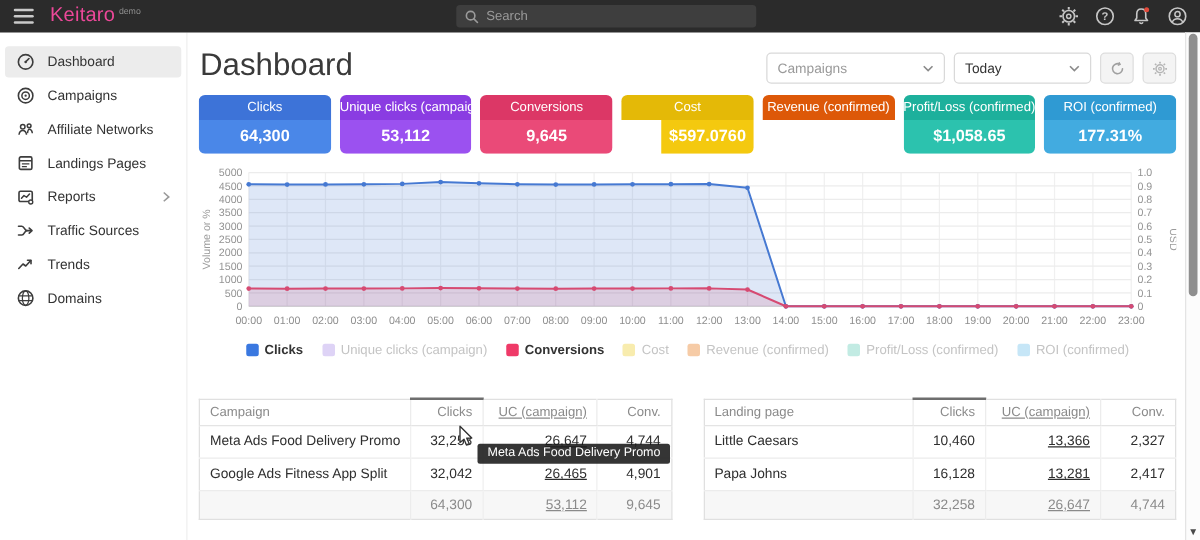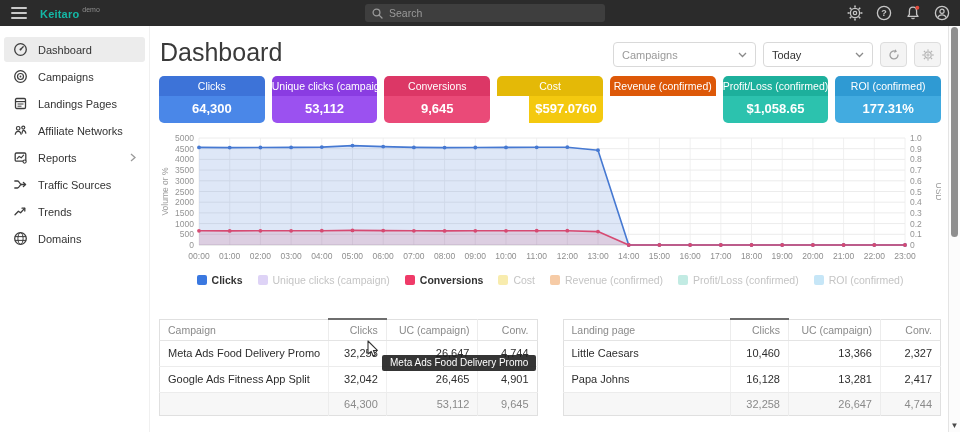--- a/index.html
+++ b/index.html
@@ -6,21 +6,21 @@
   html,body { width:960px; height:432px; overflow:hidden; background:#fff;
     font-family:"Liberation Sans", sans-serif; }
   .app { position:relative; width:960px; height:432px; background:#fff; }
 
   
   .topbar { position:absolute; left:0; top:0; width:960px; height:26px; background:#2b2b2b;
     display:flex; align-items:center; z-index:30; }
   .hamburger { width:16px; height:12px; margin-left:11px; display:flex; flex-direction:column;
     justify-content:space-between; cursor:pointer; }
   .hamburger span { display:block; height:2px; background:#c9c9c9; border-radius:1px; }
-  .logo { margin-left:13px; color:#14b8a6; font-weight:bold; font-size:11px; letter-spacing:.2px; }
+  .logo { margin-left:13px; color:#ec4899; font-weight:normal; font-size:16px; letter-spacing:.2px; }
   .logo-badge { color:#8f8f8f; font-size:7px; margin-left:3px; vertical-align:super; }
   .search-wrap { position:absolute; left:365px; top:4px; width:240px; height:18px; background:#3e3e3e;
     border-radius:3px; display:flex; align-items:center; }
   .search-wrap svg { margin-left:7px; }
   .search-input { background:transparent; border:none; outline:none; color:#cfcfcf; font-size:10.5px;
     margin-left:6px; width:190px; font-family:"Liberation Sans", sans-serif; }
   .search-input::placeholder { color:#9a9a9a; }
   .topbar-icons { position:absolute; right:10px; top:0; height:26px; display:flex; align-items:center; gap:13px; }
   .tb-icon { position:relative; width:16px; height:16px; cursor:pointer; }
 
@@ -67,21 +67,21 @@
     border-bottom:1px solid #e4e4e4; border-left:1px solid #ececec; }
   table.rpt thead th:first-child { text-align:left; border-left:none; }
   table.rpt thead th:nth-child(2) { border-top:2px solid #6e6e6e; }
   table.rpt tbody td { height:26px; color:#2e2e2e; text-align:right; border-bottom:1px solid #ececec;
     border-left:1px solid #f0f0f0; }
   table.rpt tbody td:first-child { text-align:left; border-left:none; }
   table.rpt tfoot td { height:23px; background:#f7f7f7; color:#8a8a8a; text-align:right;
     border-left:1px solid #ececec; }
   table.rpt tfoot td:first-child { border-left:none; }
   table.rpt th:nth-child(2), table.rpt td:nth-child(2) { width:58px; }
-  table.rpt th:nth-child(3), table.rpt td:nth-child(3) { width:92px; }
+  table.rpt th:nth-child(3), table.rpt td:nth-child(3) { width:92px;text-decoration:underline; }
   table.rpt th:nth-child(4), table.rpt td:nth-child(4) { width:60px; }
   tbody tr { cursor:pointer; }
 
   
   .hover-tooltip { position:absolute; left:382px; top:355px; background:rgba(25,25,25,.88); color:#fff;
     font-size:10px; line-height:16px; padding:0 8px; border-radius:2px; z-index:50; white-space:nowrap; }
   .cursor { position:absolute; left:366px; top:340px; z-index:60; pointer-events:none; }
 
   
   .scrollbar { position:absolute; right:0; top:26px; width:12px; height:406px; background:#fcfcfc;
@@ -167,35 +167,35 @@
     <div class="side-item">
       <svg class="s-icon" viewBox="0 0 15 15">
         <circle cx="7.5" cy="7.5" r="5.8" fill="none" stroke="#3d3d3d" stroke-width="1.3"></circle>
         <circle cx="7.5" cy="7.5" r="3" fill="none" stroke="#3d3d3d" stroke-width="1.2"></circle>
         <circle cx="7.5" cy="7.5" r="0.9" fill="#3d3d3d"></circle>
       </svg>
       <span class="s-label">Campaigns</span>
     </div>
     <div class="side-item">
       <svg class="s-icon" viewBox="0 0 15 15">
+        <circle cx="5.2" cy="5.3" r="1.8" fill="none" stroke="#3d3d3d" stroke-width="1.2"></circle>
+        <circle cx="10.3" cy="4.6" r="1.5" fill="none" stroke="#3d3d3d" stroke-width="1.2"></circle>
+        <path d="M2.2 11.8 C2.5 9.3 3.8 8.3 5.2 8.3 C6.6 8.3 7.9 9.3 8.2 11.8" fill="none" stroke="#3d3d3d" stroke-width="1.2"></path>
+        <path d="M9 10.6 C9.3 8.5 9.7 7.4 10.3 7.4 C11.5 7.4 12.6 8.4 12.9 10.6" fill="none" stroke="#3d3d3d" stroke-width="1.2"></path>
+      </svg>
+      <span class="s-label">Affiliate Networks</span>
+    </div>
+    <div class="side-item">
+      <svg class="s-icon" viewBox="0 0 15 15">
         <rect x="2.5" y="2.5" width="10" height="10" rx="1.2" fill="none" stroke="#3d3d3d" stroke-width="1.3"></rect>
         <line x1="2.5" y1="5.6" x2="12.5" y2="5.6" stroke="#3d3d3d" stroke-width="1.2"></line>
         <line x1="4.5" y1="8" x2="10.5" y2="8" stroke="#3d3d3d" stroke-width="1"></line>
         <line x1="4.5" y1="10.2" x2="8.5" y2="10.2" stroke="#3d3d3d" stroke-width="1"></line>
       </svg>
       <span class="s-label">Landings Pages</span>
-    </div>
-    <div class="side-item">
-      <svg class="s-icon" viewBox="0 0 15 15">
-        <circle cx="5.2" cy="5.3" r="1.8" fill="none" stroke="#3d3d3d" stroke-width="1.2"></circle>
-        <circle cx="10.3" cy="4.6" r="1.5" fill="none" stroke="#3d3d3d" stroke-width="1.2"></circle>
-        <path d="M2.2 11.8 C2.5 9.3 3.8 8.3 5.2 8.3 C6.6 8.3 7.9 9.3 8.2 11.8" fill="none" stroke="#3d3d3d" stroke-width="1.2"></path>
-        <path d="M9 10.6 C9.3 8.5 9.7 7.4 10.3 7.4 C11.5 7.4 12.6 8.4 12.9 10.6" fill="none" stroke="#3d3d3d" stroke-width="1.2"></path>
-      </svg>
-      <span class="s-label">Affiliate Networks</span>
     </div>
     <div class="side-item">
       <svg class="s-icon" viewBox="0 0 15 15">
         <rect x="2.2" y="3" width="10.6" height="8.2" rx="1.2" fill="none" stroke="#3d3d3d" stroke-width="1.3"></rect>
         <polyline points="4.2,8.6 6.2,6.4 8.2,7.8 10.6,5.2" fill="none" stroke="#3d3d3d" stroke-width="1.2" stroke-linecap="round" stroke-linejoin="round"></polyline>
         <circle cx="11.6" cy="11.6" r="1.6" fill="#fff" stroke="#3d3d3d" stroke-width="1.1"></circle>
       </svg>
       <span class="s-label">Reports</span>
       <svg class="s-chevron" width="6" height="9" viewBox="0 0 6 9">
         <polyline points="1,1 5,4.5 1,8" fill="none" stroke="#9a9a9a" stroke-width="1.3"></polyline>

